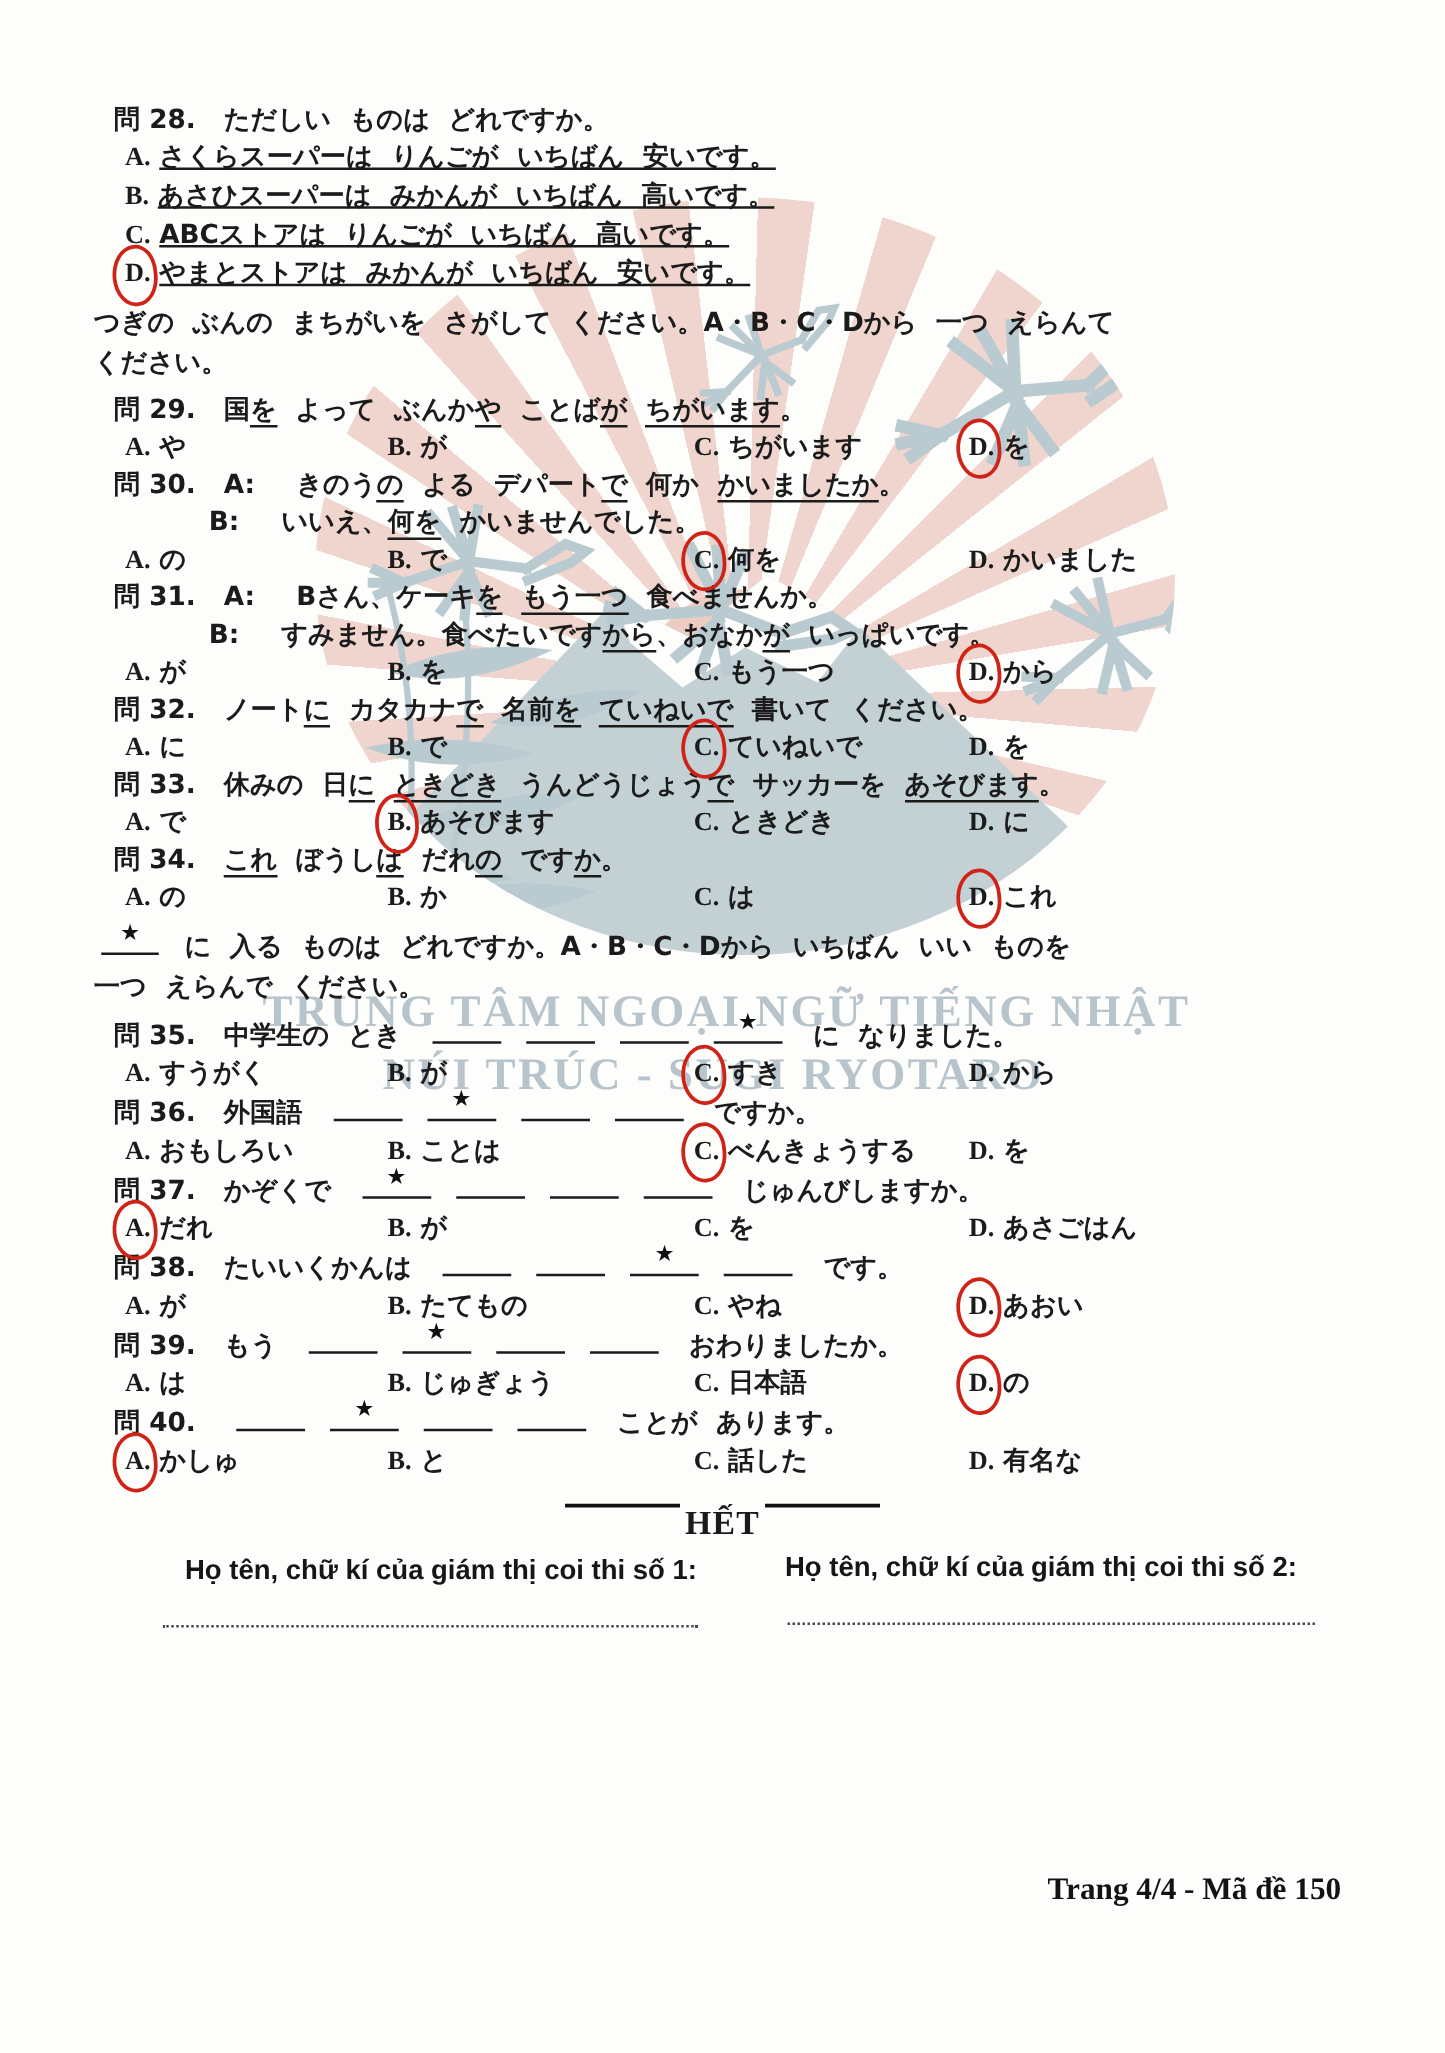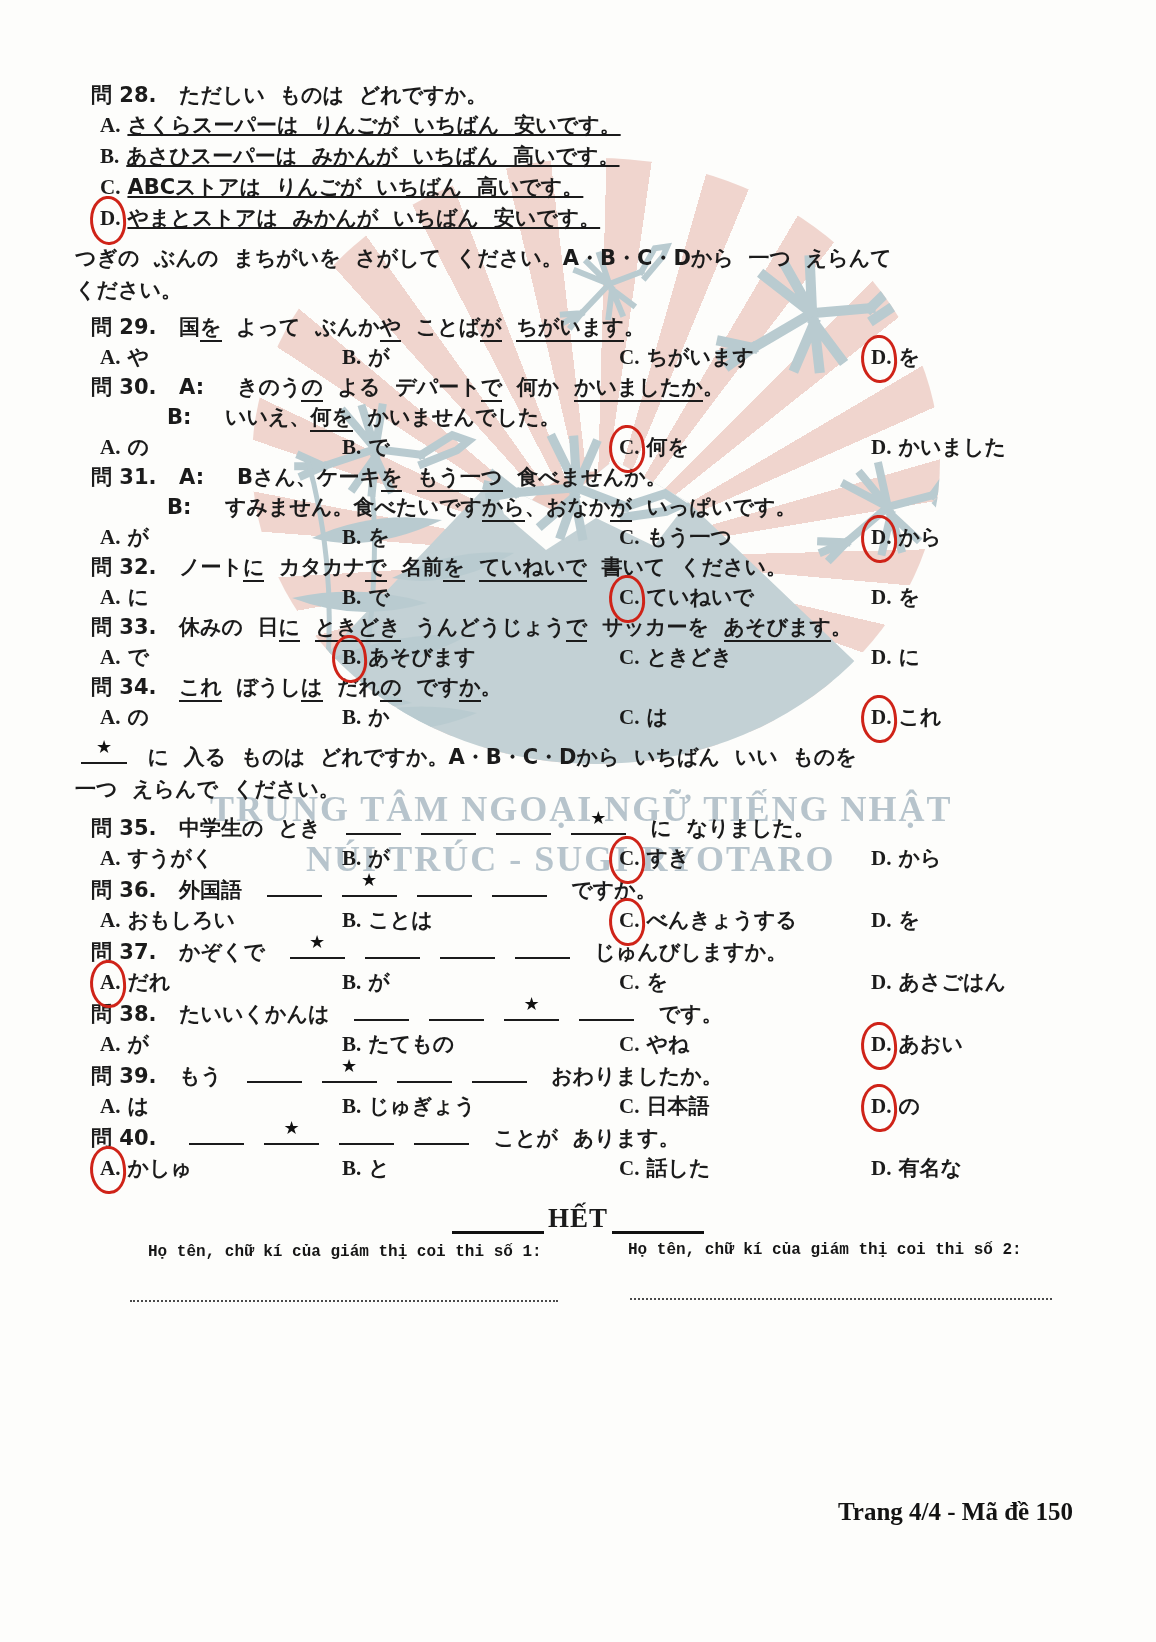--- a/index.html
+++ b/index.html
@@ -39,41 +39,41 @@
   .qno{display:inline-block;min-width:88px;margin-left:16px;}
   .prefix{display:inline-block;min-width:58px;}
   .dlg{padding-left:92px;}
   .ul{border-bottom:2.5px solid #1b1b1b;padding-bottom:1px;}
   .blank{display:inline-block;width:55px;height:22px;margin:0 10px;
     border-bottom:2.5px solid #1b1b1b;position:relative;vertical-align:baseline;}
   .blank .star{position:absolute;left:50%;top:-4px;transform:translateX(-50%);
     font-size:18px;line-height:22px;color:#111;}
   .iline .blank{width:46px;margin:0 6px;}
   
-  .opts{display:flex;line-height:30px;padding-left:25px;gap:32px;}
+  .opts{display:flex;line-height:30px;padding-left:25px;}
   .opts .opt:nth-child(1){width:210px;}
   .opts .opt:nth-child(2){width:245px;}
   .opts .opt:nth-child(3){width:220px;}
   .opts .opt:nth-child(4){flex:1;}
   .opts-stacked{padding-left:25px;}
   .opts-stacked .opt{display:block;line-height:31px;text-decoration:underline;}
   .letter{font-family:"Liberation Serif",serif;font-weight:700;margin-right:7px;position:relative;display:inline-block;}
   .circled::after{
     content:"";position:absolute;left:-10px;top:-7px;right:-6px;bottom:-11px;
     border:3.5px solid var(--pen-red,#cf2318);border-radius:54% 46% 50% 50%;
     transform:rotate(-6deg);pointer-events:none;
   }
   
   .end{position:absolute;top:1203px;left:0;width:100%;display:flex;
-    justify-content:center;align-items:flex-end;z-index:2;}
+    justify-content:center;align-items:flex-start;z-index:2;}
   .end .bar{width:92px;height:3px;background:#111;}
   .end .end-label{font-family:"Liberation Serif",serif;font-weight:700;
     font-size:27px;letter-spacing:1px;margin:0 4px;}
-  .proctor{position:absolute;z-index:2;font-family:Liberation Mono, monospace;
-    font-size:16px;font-weight:600;color:#161616;white-space:nowrap;}
+  .proctor{position:absolute;z-index:2;font-family:Liberation Sans, sans-serif;
+    font-size:22px;font-weight:600;color:#161616;white-space:nowrap;}
   .p1{left:148px;top:1243px;}
   .p2{left:628px;top:1241px;}
   .dotline{position:absolute;z-index:2;border-bottom:2.5px dotted #4a4a4a;height:0;}
   .d1{left:130px;top:1300px;width:428px;}
   .d2{left:630px;top:1298px;width:422px;}
   .footer{position:absolute;left:838px;top:1498px;z-index:2;
     font-family:"Liberation Serif",serif;font-size:25px;font-weight:600;color:#131313;}
 </style>
 </head>
 <body>

